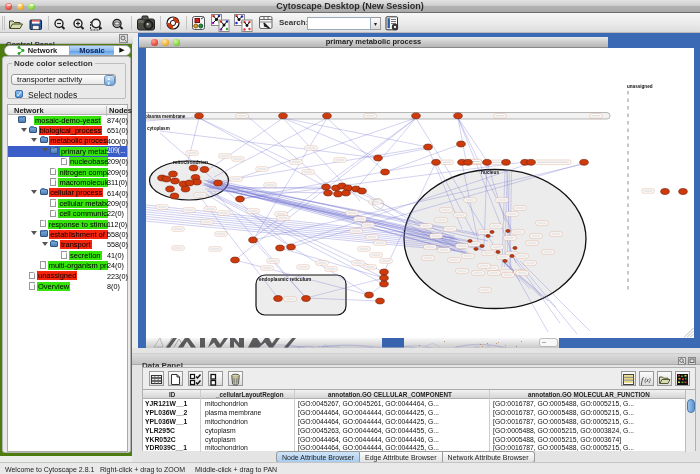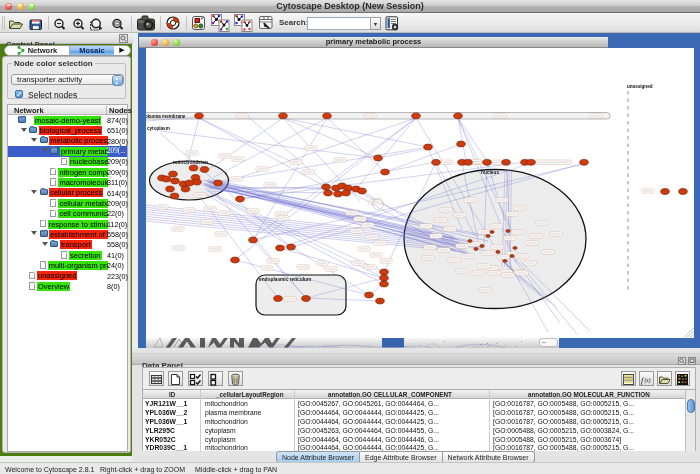--- a/index.html
+++ b/index.html
@@ -32,21 +32,21 @@
   #cptabs { position:absolute; left:4px; top:11.5px; width:127px; height:11px; background:#fdfdfd;
      border:1px solid #9a9a9a; border-radius:5.5px; overflow:hidden; display:flex; }
   #tab-network { flex:0 0 65px; display:flex; align-items:center; justify-content:center; font-size:7.5px; font-weight:bold; color:#222; border-right:1px solid #aaa; }
   #tab-mosaic { flex:0 0 44px; display:flex; align-items:center; justify-content:center; font-size:7.5px; font-weight:bold; color:#102a60;
      background:linear-gradient(#b9d9f8,#8ab9ee 50%,#5f9de4 55%,#93c4f2); }
   #tab-arrow { flex:1; display:flex; align-items:center; justify-content:center; font-size:7px; color:#111; }
   #cpbody { position:absolute; left:2px; top:23px; width:129px; height:397px; background:#e9e9e9;
      border:1px solid #b5b5b5; border-radius:3px; }
   #ncs { position:absolute; left:4px; top:6px; width:119px; height:36px; border:1px solid #bdbdbd; border-radius:2px; }
   #ncs legend { position:absolute; top:-5px; left:4px; font-size:8px; font-weight:bold; color:#333; background:#e9e9e9; padding:0 2px; }
-  #combo { position:absolute; left:8px; top:17px; width:113px; height:11px; background:linear-gradient(#ffffff,#e8e8e8);
+  #combo { position:absolute; left:8px; top:17px; width:105px; height:11px; background:linear-gradient(#ffffff,#e8e8e8);
      border:1px solid #9a9a9a; border-radius:3px; font-size:8px; color:#111; line-height:10px; padding-left:5px; }
   #combo .btn { position:absolute; right:0px; top:-0.5px; width:11px; height:11px; border-radius:3px;
      background:linear-gradient(#cfe5fa,#6ba3dd); border:1px solid #6a8cb0; }
   #combo .btn:before { content:"\25B4"; position:absolute; top:-2.5px; left:2.5px; font-size:5px; color:#fff; }
   #combo .btn:after { content:"\25BE"; position:absolute; top:2.5px; left:2.5px; font-size:5px; color:#fff; }
   #selnodes { position:absolute; left:25px; top:33px; font-size:8.5px; color:#111; }
   #cb { position:absolute; left:-13px; top:-0.5px; width:8px; height:8px; border-radius:2px;
      background:linear-gradient(#8ec0ee,#4a8fd4); border:1px solid #3a6ea8; color:#fff; font-size:8px; line-height:8px; text-align:center; }
 
   
@@ -291,21 +291,21 @@
 <div class="trow">
             <span class="arr" style="left:12.5px"></span>
             <span class="folder" style="left:21.0px"></span>
             <span class="lbl bgR" style="left:30.5px;max-width:70.0px;overflow:hidden;display:inline-block;white-space:nowrap">biological_process</span>
             <span class="cnt">651(0)</span>
           </div>
 <div class="trow">
             <span class="arr" style="left:23.2px"></span>
             <span class="folder" style="left:31.7px"></span>
             <span class="lbl bgR" style="left:41.2px;max-width:59.3px;overflow:hidden;display:inline-block;white-space:nowrap">metabolic process</span>
-            <span class="cnt">280(0)</span>
+            <span class="cnt">400(0)</span>
           </div>
 <div class="trow selrow">
             <span class="arr" style="left:33.9px"></span>
             <span class="folder" style="left:42.4px"></span>
             <span class="lbl bgG" style="left:51.9px;max-width:48.6px;overflow:hidden;display:inline-block;white-space:nowrap">primary metabo</span>
             <span class="cnt">209(...</span>
           </div>
 <div class="trow">
             <span class="ficon" style="left:53.1px"></span>
             <span class="lbl bgG" style="left:61.1px;max-width:39.4px;overflow:hidden;display:inline-block;white-space:nowrap">nucleobase-</span>

